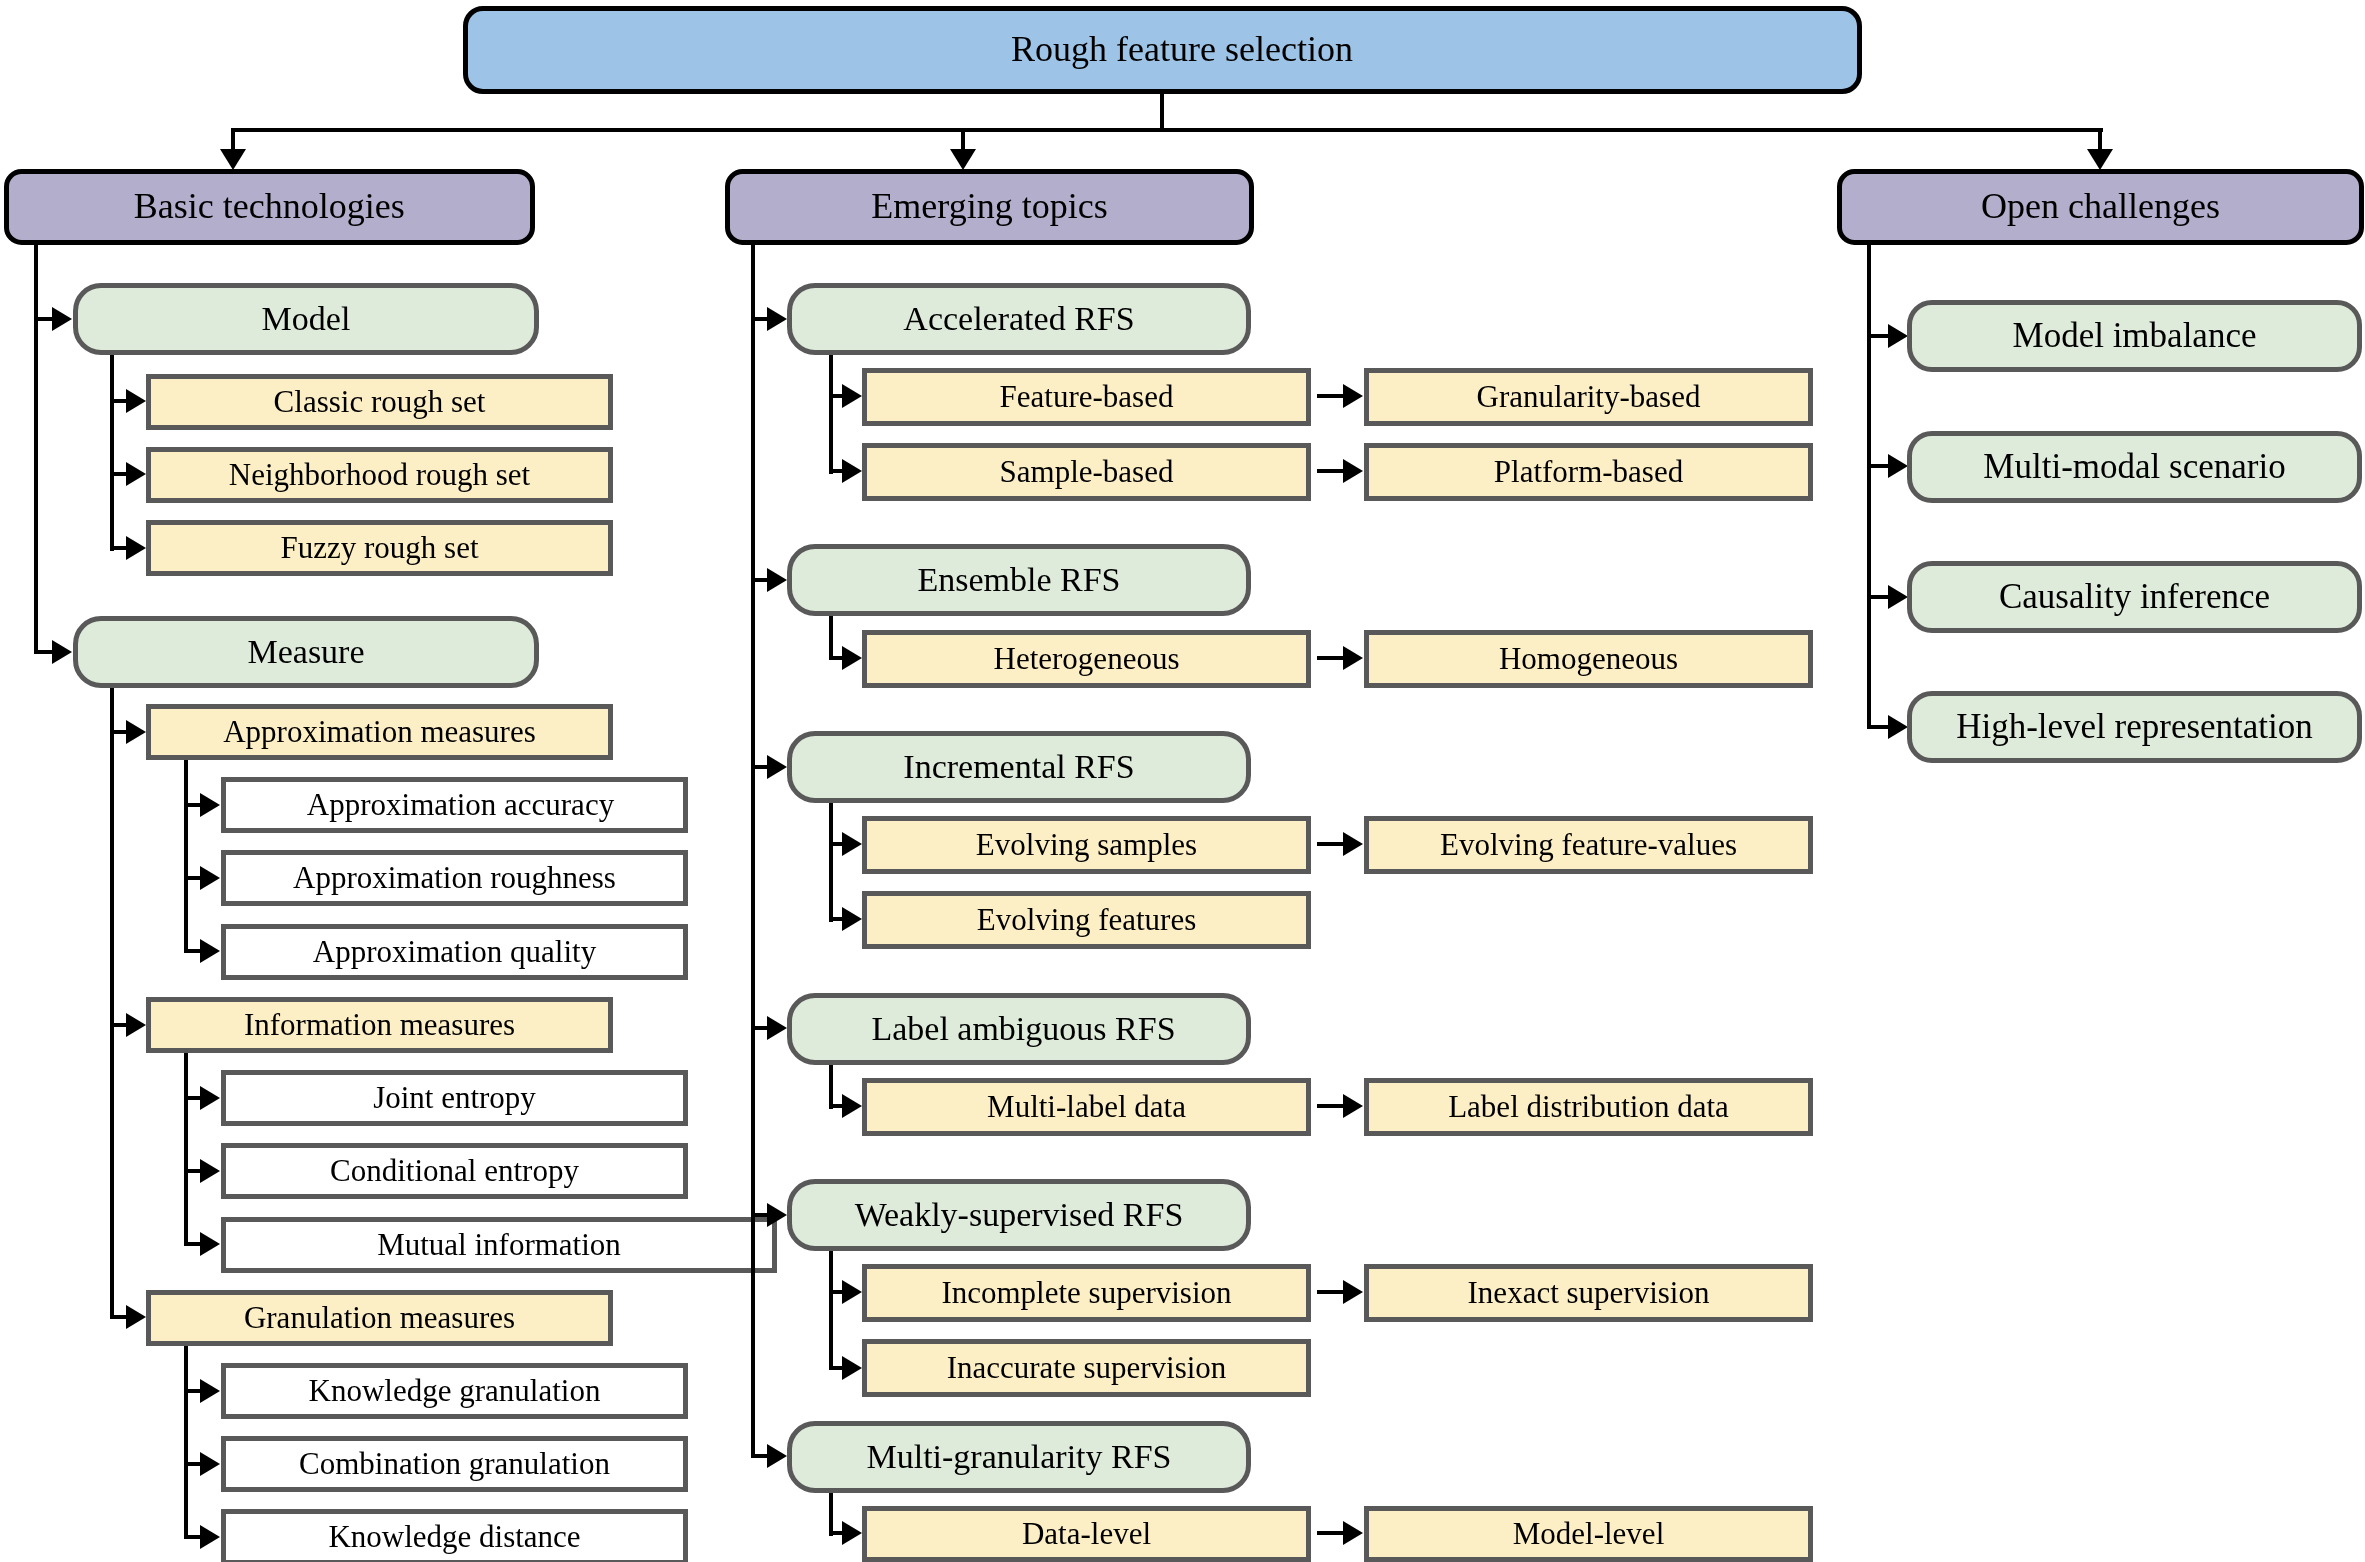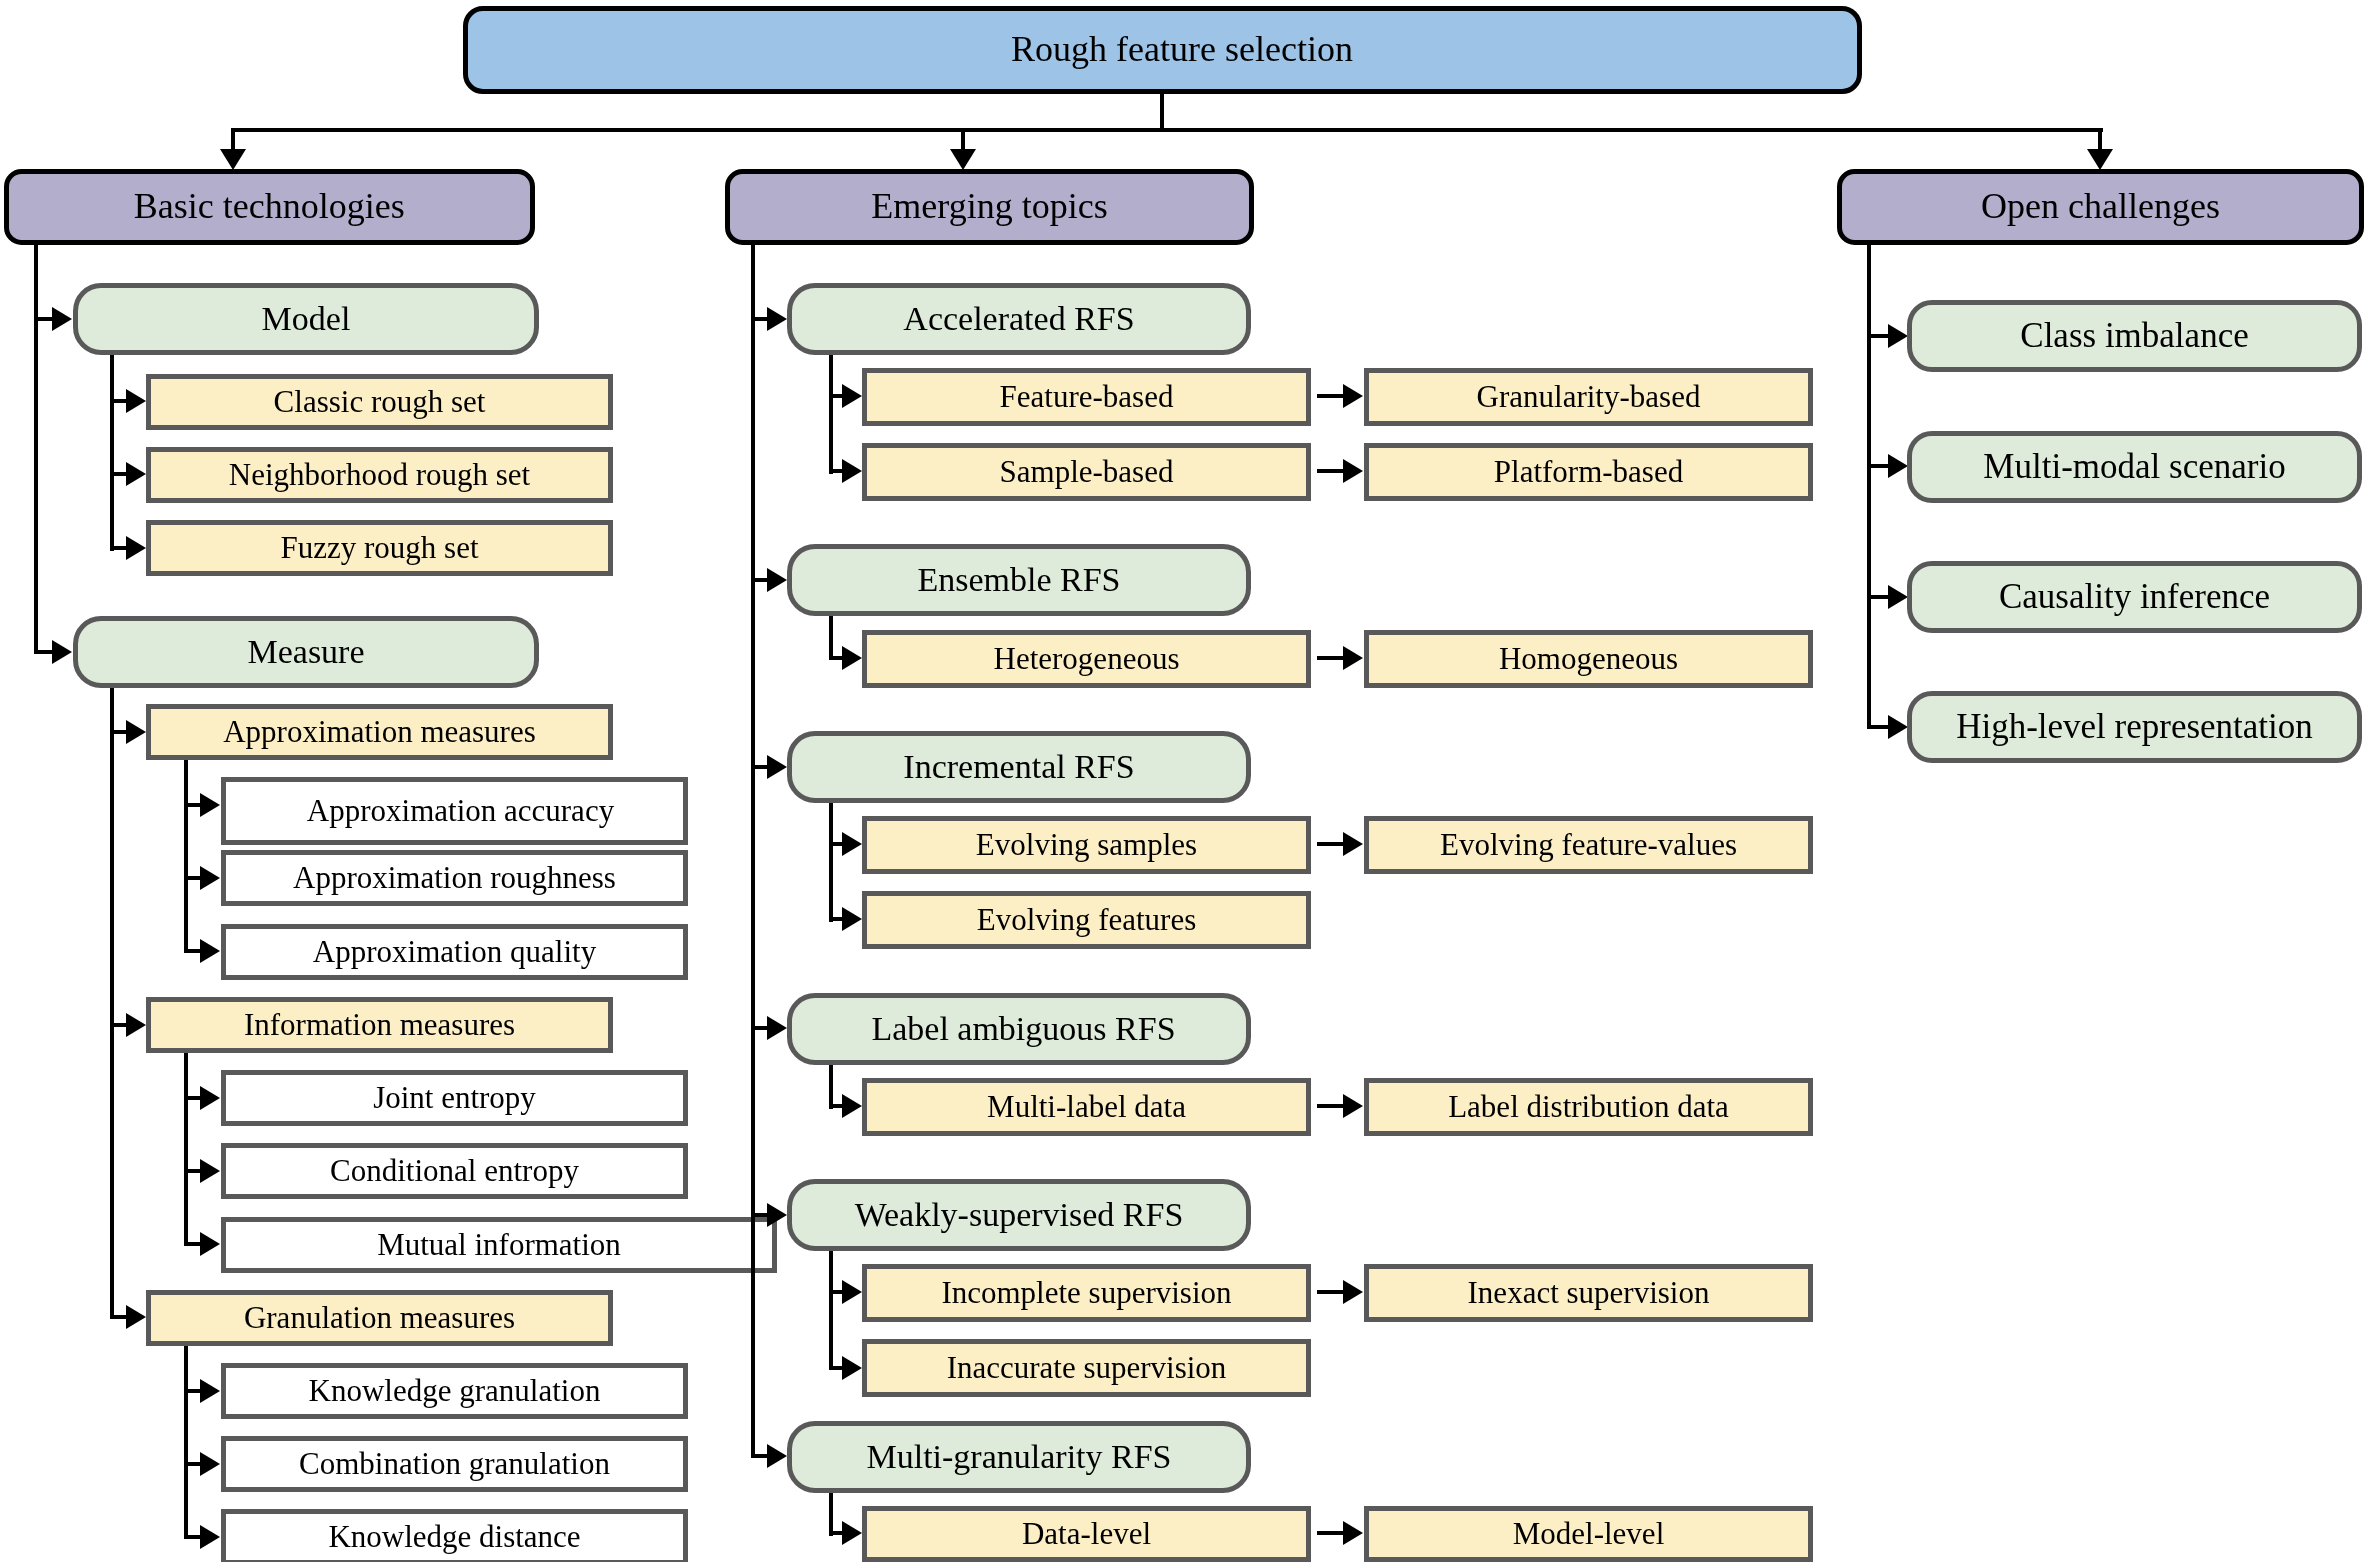--- a/index.html
+++ b/index.html
@@ -63,21 +63,21 @@
   <div class="ar" style="left:113px;top:1023px;width:13px;"></div>
   <div class="ar" style="left:113px;top:1315px;width:13px;"></div>
 
   <div class="bx yel" style="left:146px;top:704px;width:467px;height:56px;">Approximation measures</div>
 
   <div class="vl" style="left:184px;top:760px;height:193px;"></div>
   <div class="ar" style="left:186px;top:803px;width:14.4px;"></div>
   <div class="ar" style="left:186px;top:876px;width:14.4px;"></div>
   <div class="ar" style="left:186px;top:949px;width:14.4px;"></div>
 
-  <div class="bx wht" style="left:221px;top:777px;width:467px;height:68px;padding-left:12px;">Approximation accuracy</div>
+  <div class="bx wht" style="left:221px;top:777px;width:467px;height:56px;padding-left:12px;">Approximation accuracy</div>
   <div class="bx wht" style="left:221px;top:850px;width:467px;height:56px;">Approximation roughness</div>
   <div class="bx wht" style="left:221px;top:924px;width:467px;height:56px;">Approximation quality</div>
 
   <div class="bx yel" style="left:146px;top:997px;width:467px;height:56px;">Information measures</div>
 
   <div class="vl" style="left:184px;top:1053px;height:193px;"></div>
   <div class="ar" style="left:186px;top:1096px;width:14.4px;"></div>
   <div class="ar" style="left:186px;top:1169px;width:14.4px;"></div>
   <div class="ar" style="left:186px;top:1242px;width:14.4px;"></div>
 
@@ -157,19 +157,19 @@
   <div class="bx yel" style="left:1364px;top:1506px;width:449px;height:56px;">Model-level</div>
 
   <div class="bx hdr" style="left:1837px;top:169px;width:527px;height:76px;">Open challenges</div>
 
   <div class="vl" style="left:1867px;top:245px;height:484px;"></div>
   <div class="ar" style="left:1870px;top:334px;width:17.5px;"></div>
   <div class="ar" style="left:1870px;top:464px;width:17.5px;"></div>
   <div class="ar" style="left:1870px;top:595px;width:17.5px;"></div>
   <div class="ar" style="left:1870px;top:725px;width:17.5px;"></div>
 
-  <div class="bx grn2" style="left:1907px;top:300px;width:455px;height:72px;">Class imbalance</div>
+  <div class="bx grn2" style="left:1907px;top:300px;width:455px;height:72px;">Model imbalance</div>
   <div class="bx grn2" style="left:1907px;top:431px;width:455px;height:72px;">Multi-modal scenario</div>
   <div class="bx grn2" style="left:1907px;top:561px;width:455px;height:72px;">Causality inference</div>
   <div class="bx grn2" style="left:1907px;top:691px;width:455px;height:72px;">High-level representation</div>
 
 </div>
 
 
 </body></html>

